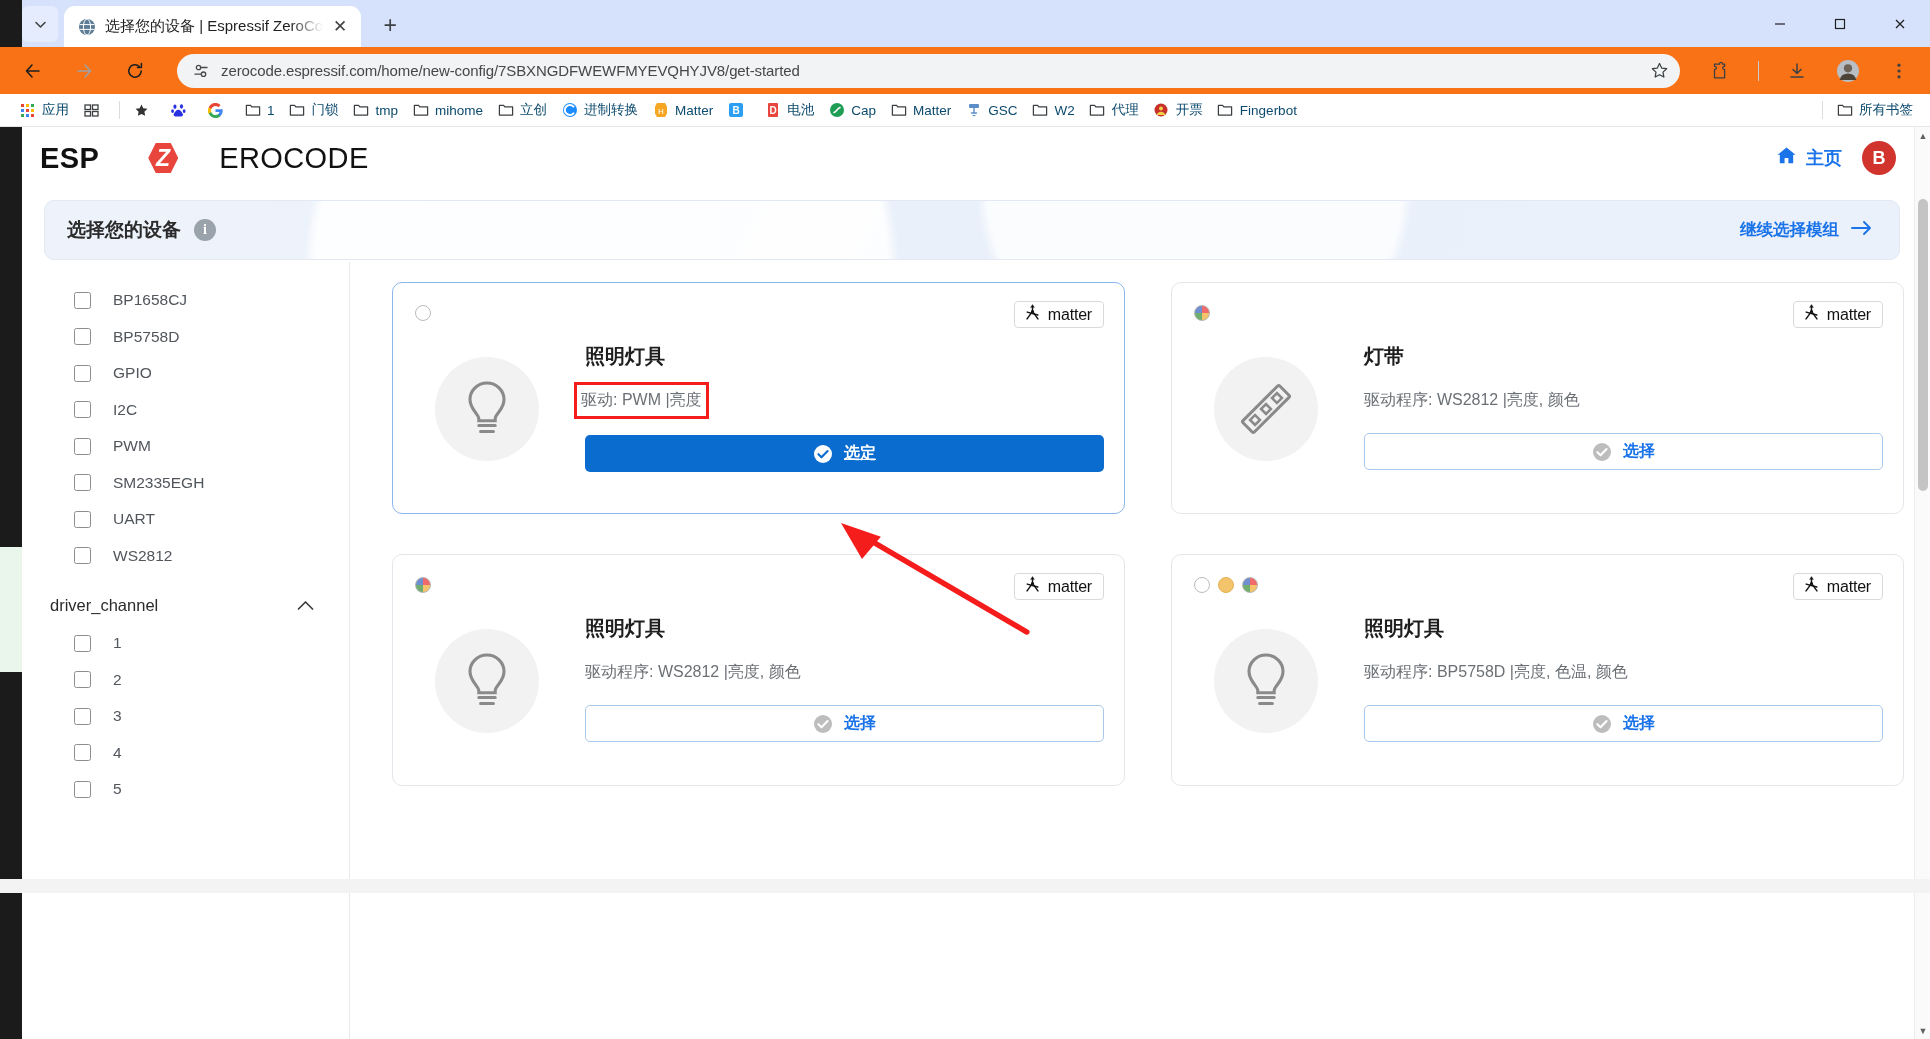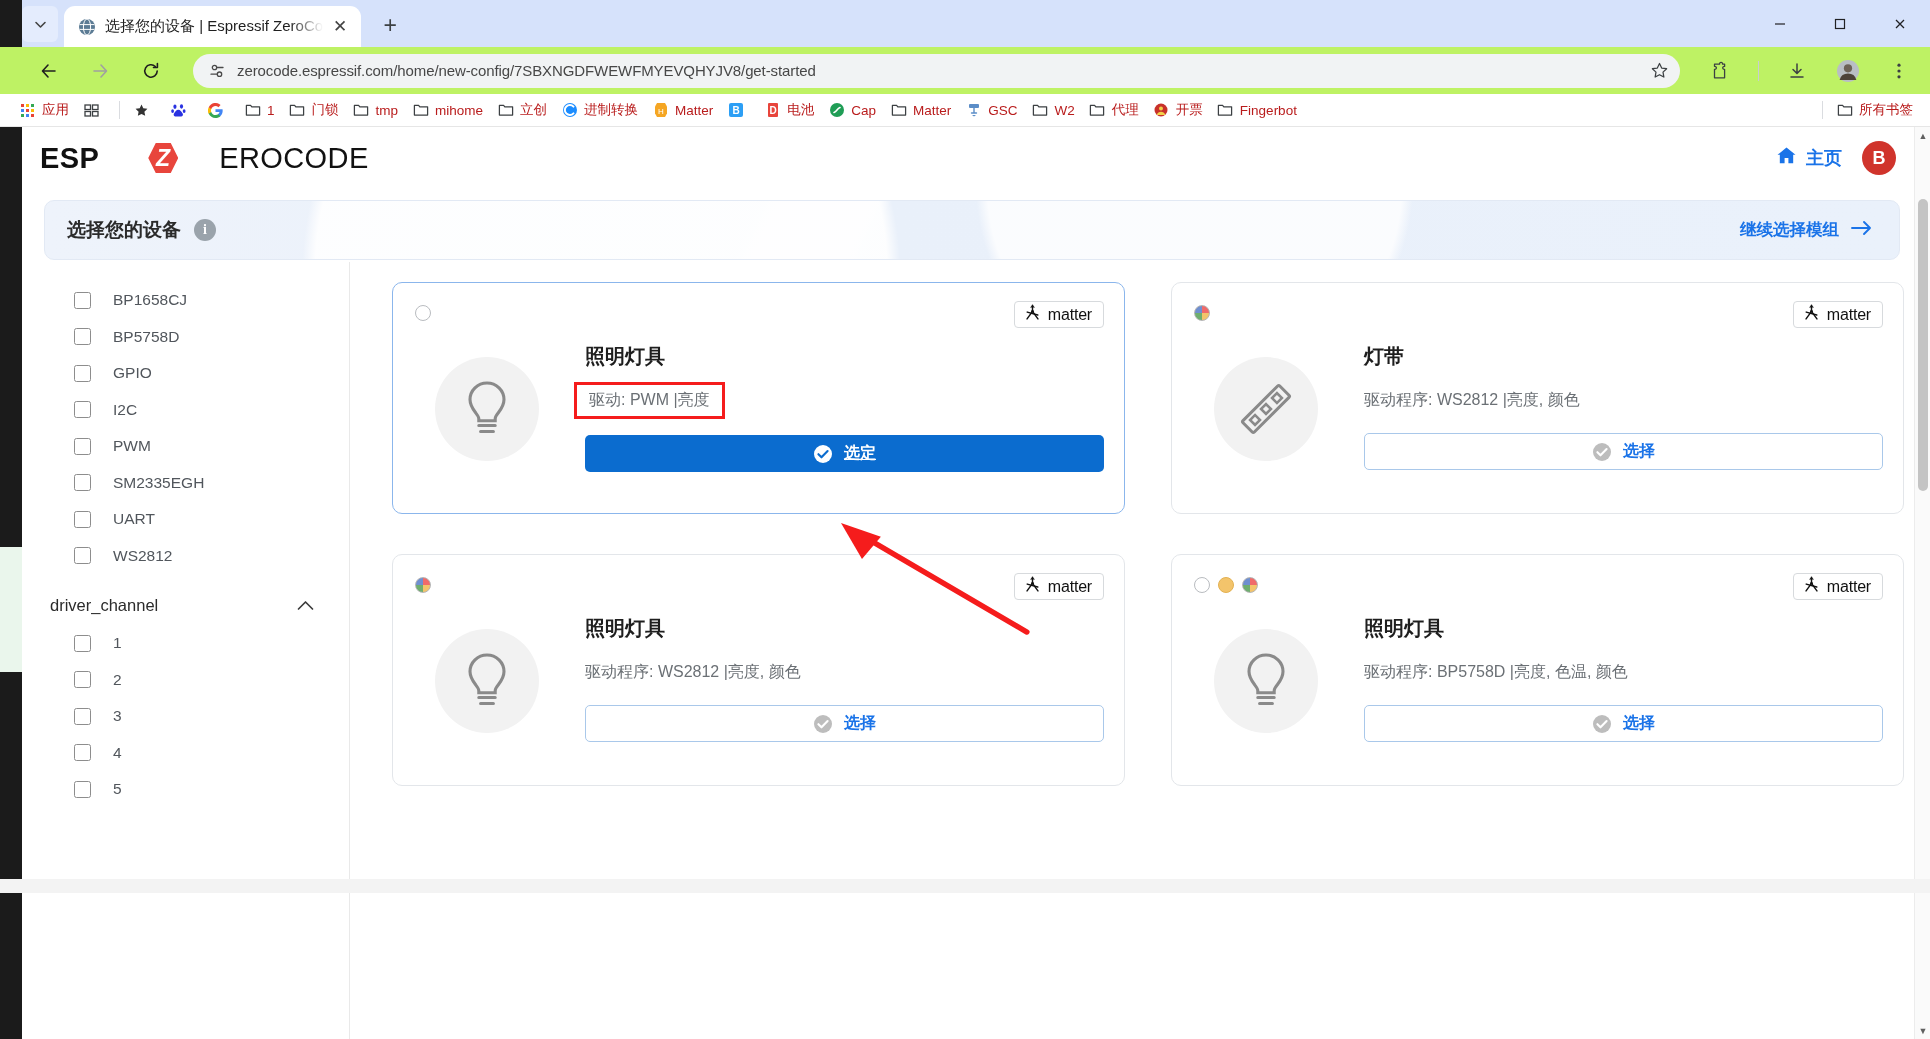--- a/index.html
+++ b/index.html
@@ -58,22 +58,22 @@
   }
   .win-controls {
     position:absolute; right:0; top:0; height:47px; display:flex; align-items:center;
   }
   .win-btn {
     width:60px; height:47px; display:flex; align-items:center; justify-content:center;
     color:#202124;
   }
 
   .toolbar {
-    height: 47px; background:#bef264; display:flex; align-items:center;
-    padding: 0 12px 0 30px; gap: 13px;
+    height: 47px; background:#f97316; display:flex; align-items:center;
+    padding: 0 12px 0 14px; gap: 13px;
   }
   .tb-icon {
     width: 38px; height:38px; border-radius:50%;
     display:flex; align-items:center; justify-content:center;
     color:#1f1f1f; flex:0 0 38px;
   }
   .omnibox {
     flex: 1 1 auto; height: 34px; background:#f1f3f4; border-radius:18px;
     display:flex; align-items:center; padding: 0 6px 0 14px;
     margin: 0 8px 0 10px;
@@ -87,21 +87,21 @@
   .tb-sep { width:1px; height:20px; background:#c8cdd2; margin: 0 6px; }
 
   .bookmarks {
     height: 33px; background:#fff; display:flex; align-items:center;
     padding: 0 8px 0 12px; gap: 0px; position:relative;
     border-bottom: 1px solid #e6e6e6;
   }
   .bm {
     display:flex; align-items:center; gap:6px;
     padding: 3px 7px; border-radius:5px; white-space:nowrap;
-    font-size: 13.5px; color:#b91c1c;
+    font-size: 13.5px; color:#0c4a6e;
   }
   .bm-ico { width:17px; height:17px; flex:0 0 17px; display:flex; align-items:center; justify-content:center; }
   .bm-sep { width:1px; height:18px; background:#dadce0; margin:0 6px; }
   .bm-right { position:absolute; right:10px; display:flex; align-items:center; }
 
   
   .page {
     position:absolute; left:0; top:127px; width:1930px; height:912px;
     background:#fff; overflow:hidden;
   }
@@ -207,21 +207,21 @@
   .card-body { display:flex; align-items:flex-start; gap:0px; height:100%; }
   .card-thumb {
     width:104px; height:104px; border-radius:50%; background:#f2f2f2;
     display:flex; align-items:center; justify-content:center;
     flex:0 0 104px; margin: 56px 0 0 22px;
   }
   .card-main { flex:1 1 auto; padding: 42px 0 0 46px; }
   .card-title { font-size:20px; font-weight:bold; color:#1e1e1e; margin-bottom:20px; }
   .card-sub { font-size:16px; color:#6b7075; margin-bottom:22px; display:inline-block; }
   .card-sub.boxed {
-    outline: 3px solid #f51c1c; padding: 5px 12px; margin: -5px -8px 19px -8px;
+    outline: 3px solid #f51c1c; padding: 5px 4px; margin: -5px -8px 19px -8px;
     background:#fff;
   }
   .btn {
     height:37px; border-radius:5px; display:flex; align-items:center; justify-content:center;
     gap:11px; font-size:16px; font-weight:bold; width: 100%;
   }
   .btn-primary { background:#0b6ccf; color:#fff;text-decoration:underline; }
   .btn-outline { background:#fff; border:1px solid #a9c8ea; color:#1a73e8; }
   .chk-ico { width:20px; height:20px; flex:0 0 20px; }
 

